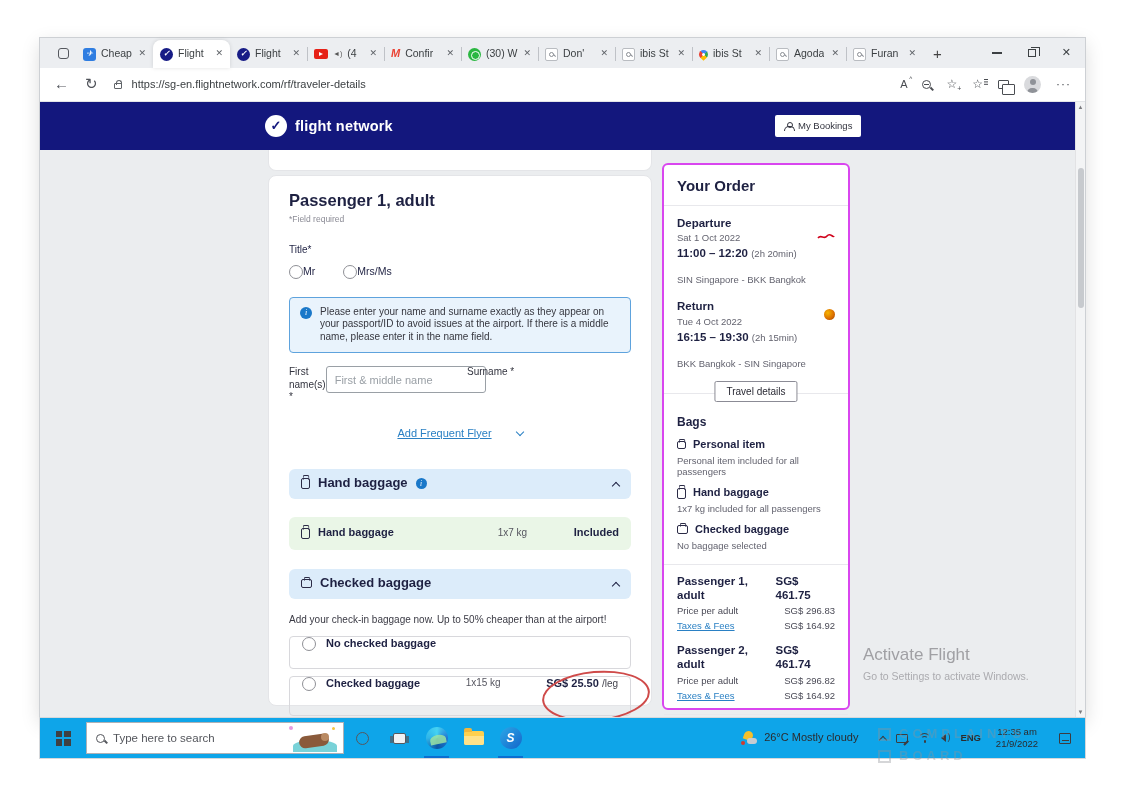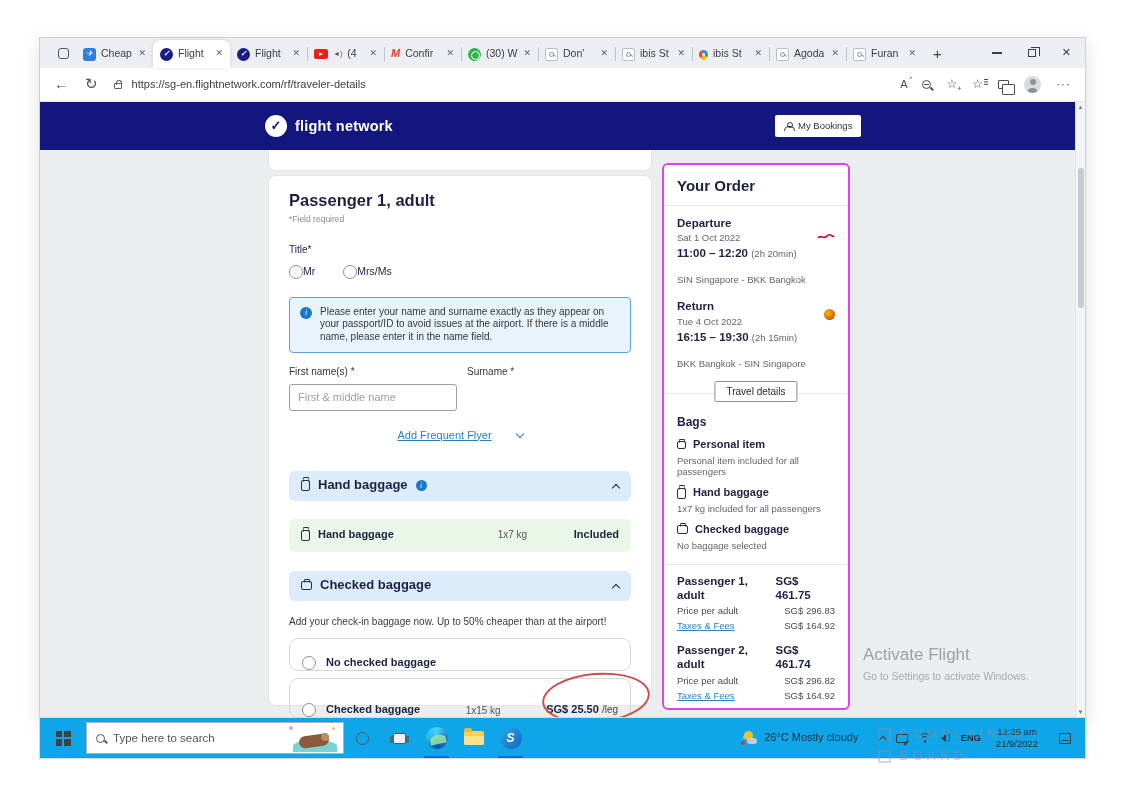--- a/index.html
+++ b/index.html
@@ -77,21 +77,21 @@
   .main-card{position:absolute;left:228px;top:73px;width:384px;height:531px;background:#fff;border:1px solid #e4e5e8;border-radius:8px;padding:0 20px}
   .main-card h1{font-size:16.5px;font-weight:800;margin-top:14px;color:#1e2142}
   .req{font-size:8.5px;color:#8a8a94;margin-top:3px}
   .title-label{font-size:10px;margin-top:20px}
   .radio-row{display:flex;gap:28px;margin-top:8px;align-items:center}
   .radio-opt{display:flex;align-items:flex-start;font-size:10.5px}
   .radio{width:14px;height:14px;border:1.5px solid #8f9096;border-radius:50%;background:#fff;flex:0 0 auto}
   .infobox{margin-top:18px;border:1px solid #5ea3dd;background:#e9f3fc;border-radius:4px;padding:8px 10px 9px;display:flex;gap:8px;font-size:10px;color:#36373f;line-height:1.55}
   .info-i{flex:0 0 auto;width:12px;height:12px;border-radius:50%;background:#1a78c9;color:#fff;font-size:8px;font-style:italic;font-family:"Liberation Serif",serif;display:flex;align-items:center;justify-content:center;margin-top:1px}
   .fields{display:flex;gap:10px;margin-top:13px}
-  .field{display:flex;flex-direction:column}
+  .field{display:flex;}
   .field.f1{width:168px}.field.f2{flex:1}
   .field label{font-size:10px;color:#33343f;margin-bottom:5px}
   .field input{height:27px;border:1px solid #9aa0a6;border-radius:3px;font-size:11px;padding:0 8px;color:#333;font-family:"Liberation Sans",sans-serif;outline:none}
   .field input::placeholder{color:#9aa0a6}
   .aff{display:flex;justify-content:center;align-items:center;gap:25px;margin-top:18px;font-size:11px;color:#2a80c4}
   .aff a{color:#2a80c4;text-decoration:underline}
   .chev{width:6px;height:6px;border-left:1.6px solid currentColor;border-top:1.6px solid currentColor;display:inline-block}
   .chev.down{transform:rotate(225deg);margin-top:-3px}
   .chev.up{transform:rotate(45deg);margin-top:3px}
   .section-bar{margin-top:28px;background:#dcecfa;border-radius:6px;height:30px;display:flex;align-items:center;padding:0 12px;gap:8px}
@@ -100,21 +100,21 @@
   .ic-bag{width:9px;height:11px;border:1.4px solid #2b2b46;border-radius:2px;position:relative;flex:0 0 auto}
   .ic-bag::before{content:'';position:absolute;top:-4px;left:50%;transform:translateX(-50%);width:5px;height:4px;border:1.4px solid #2b2b46;border-bottom:none;border-radius:2px 2px 0 0}
   .ic-case{width:11px;height:9px;border:1.4px solid #2b2b46;border-radius:2px;position:relative;flex:0 0 auto}
   .ic-case::before{content:'';position:absolute;top:-3px;left:50%;transform:translateX(-50%);width:5px;height:3px;border:1.4px solid #2b2b46;border-bottom:none;border-radius:2px 2px 0 0}
   .mini-i{width:11px;height:11px;border-radius:50%;background:#1a78c9;color:#fff;font-size:7.5px;font-style:italic;font-family:"Liberation Serif",serif;display:flex;align-items:center;justify-content:center}
   .green-row{margin-top:18px;background:#eaf6e7;border-radius:6px;height:33px;display:flex;align-items:center;padding:0 12px}
   .row3 .c1{display:flex;align-items:center;gap:8px;width:150px;font-size:11px;font-weight:800}
   .row3 .c2{flex:1;text-align:center;font-size:10px;color:#55555f}
   .row3 .c3{font-size:11px;font-weight:800;text-align:right}
   .checked-promo{margin-top:15px;font-size:10px;color:#3a3a44}
-  .opt{margin-top:10px;border:1px solid #d8d8dc;border-radius:9px;height:33px;display:flex;align-items:flex-end;padding:0 12px;gap:10px;position:relative}
+  .opt{margin-top:10px;border:1px solid #d8d8dc;border-radius:4px;height:33px;display:flex;align-items:flex-start;padding:0 12px;gap:10px;position:relative}
   .opt .name{font-size:11px;font-weight:800}
   .opt.tall{height:40px;margin-top:7px}
   .opt .size{flex:1;text-align:center;font-size:10px;color:#55555f}
   .opt .price{font-size:11px;font-weight:800;white-space:nowrap}
   .opt .price .unit{font-weight:400;font-size:10px;color:#44444e}
   .red-ellipse{position:absolute;right:-20px;top:-6px;width:108px;height:50px;border:2px solid #cf4a49;border-radius:50%;transform:rotate(-5deg);pointer-events:none}
 
   
   .order-card{position:absolute;left:622px;top:61px;width:188px;height:547px;background:#fff;border:2px solid #d946ef;border-radius:6px;padding:0 13px}
   .order-title{font-size:15px;font-weight:800;margin:12px 0 9px}

